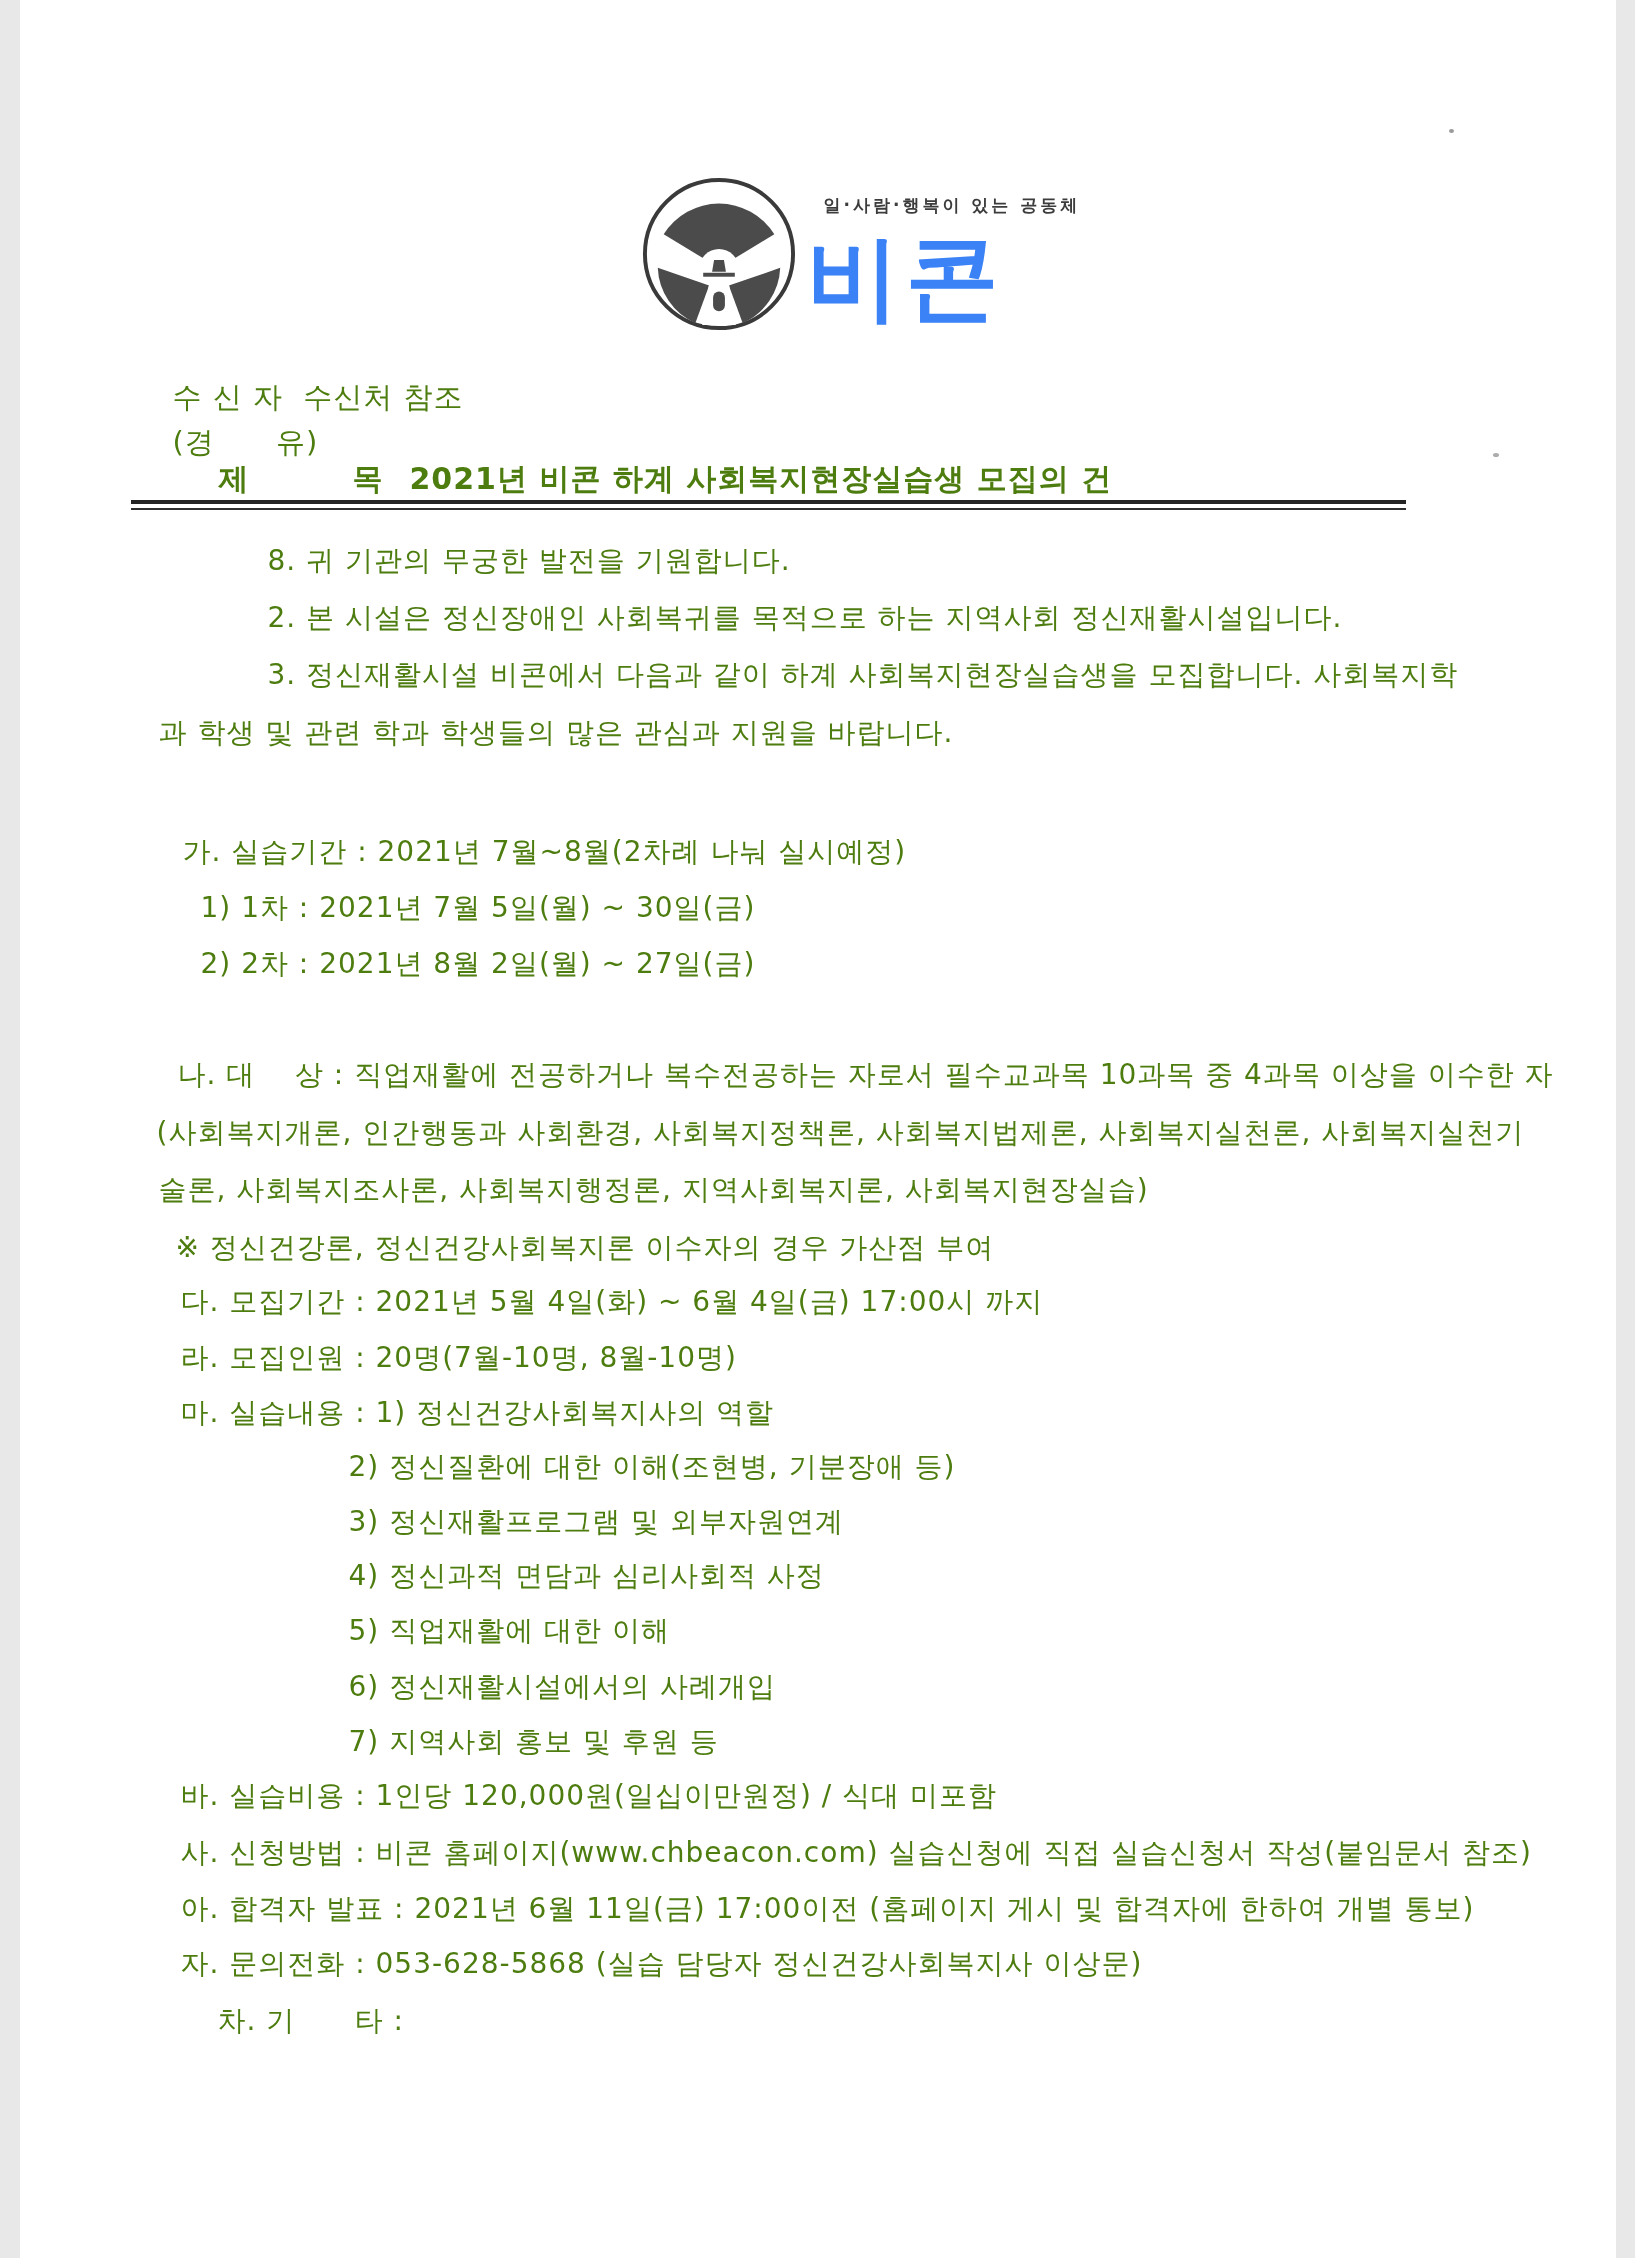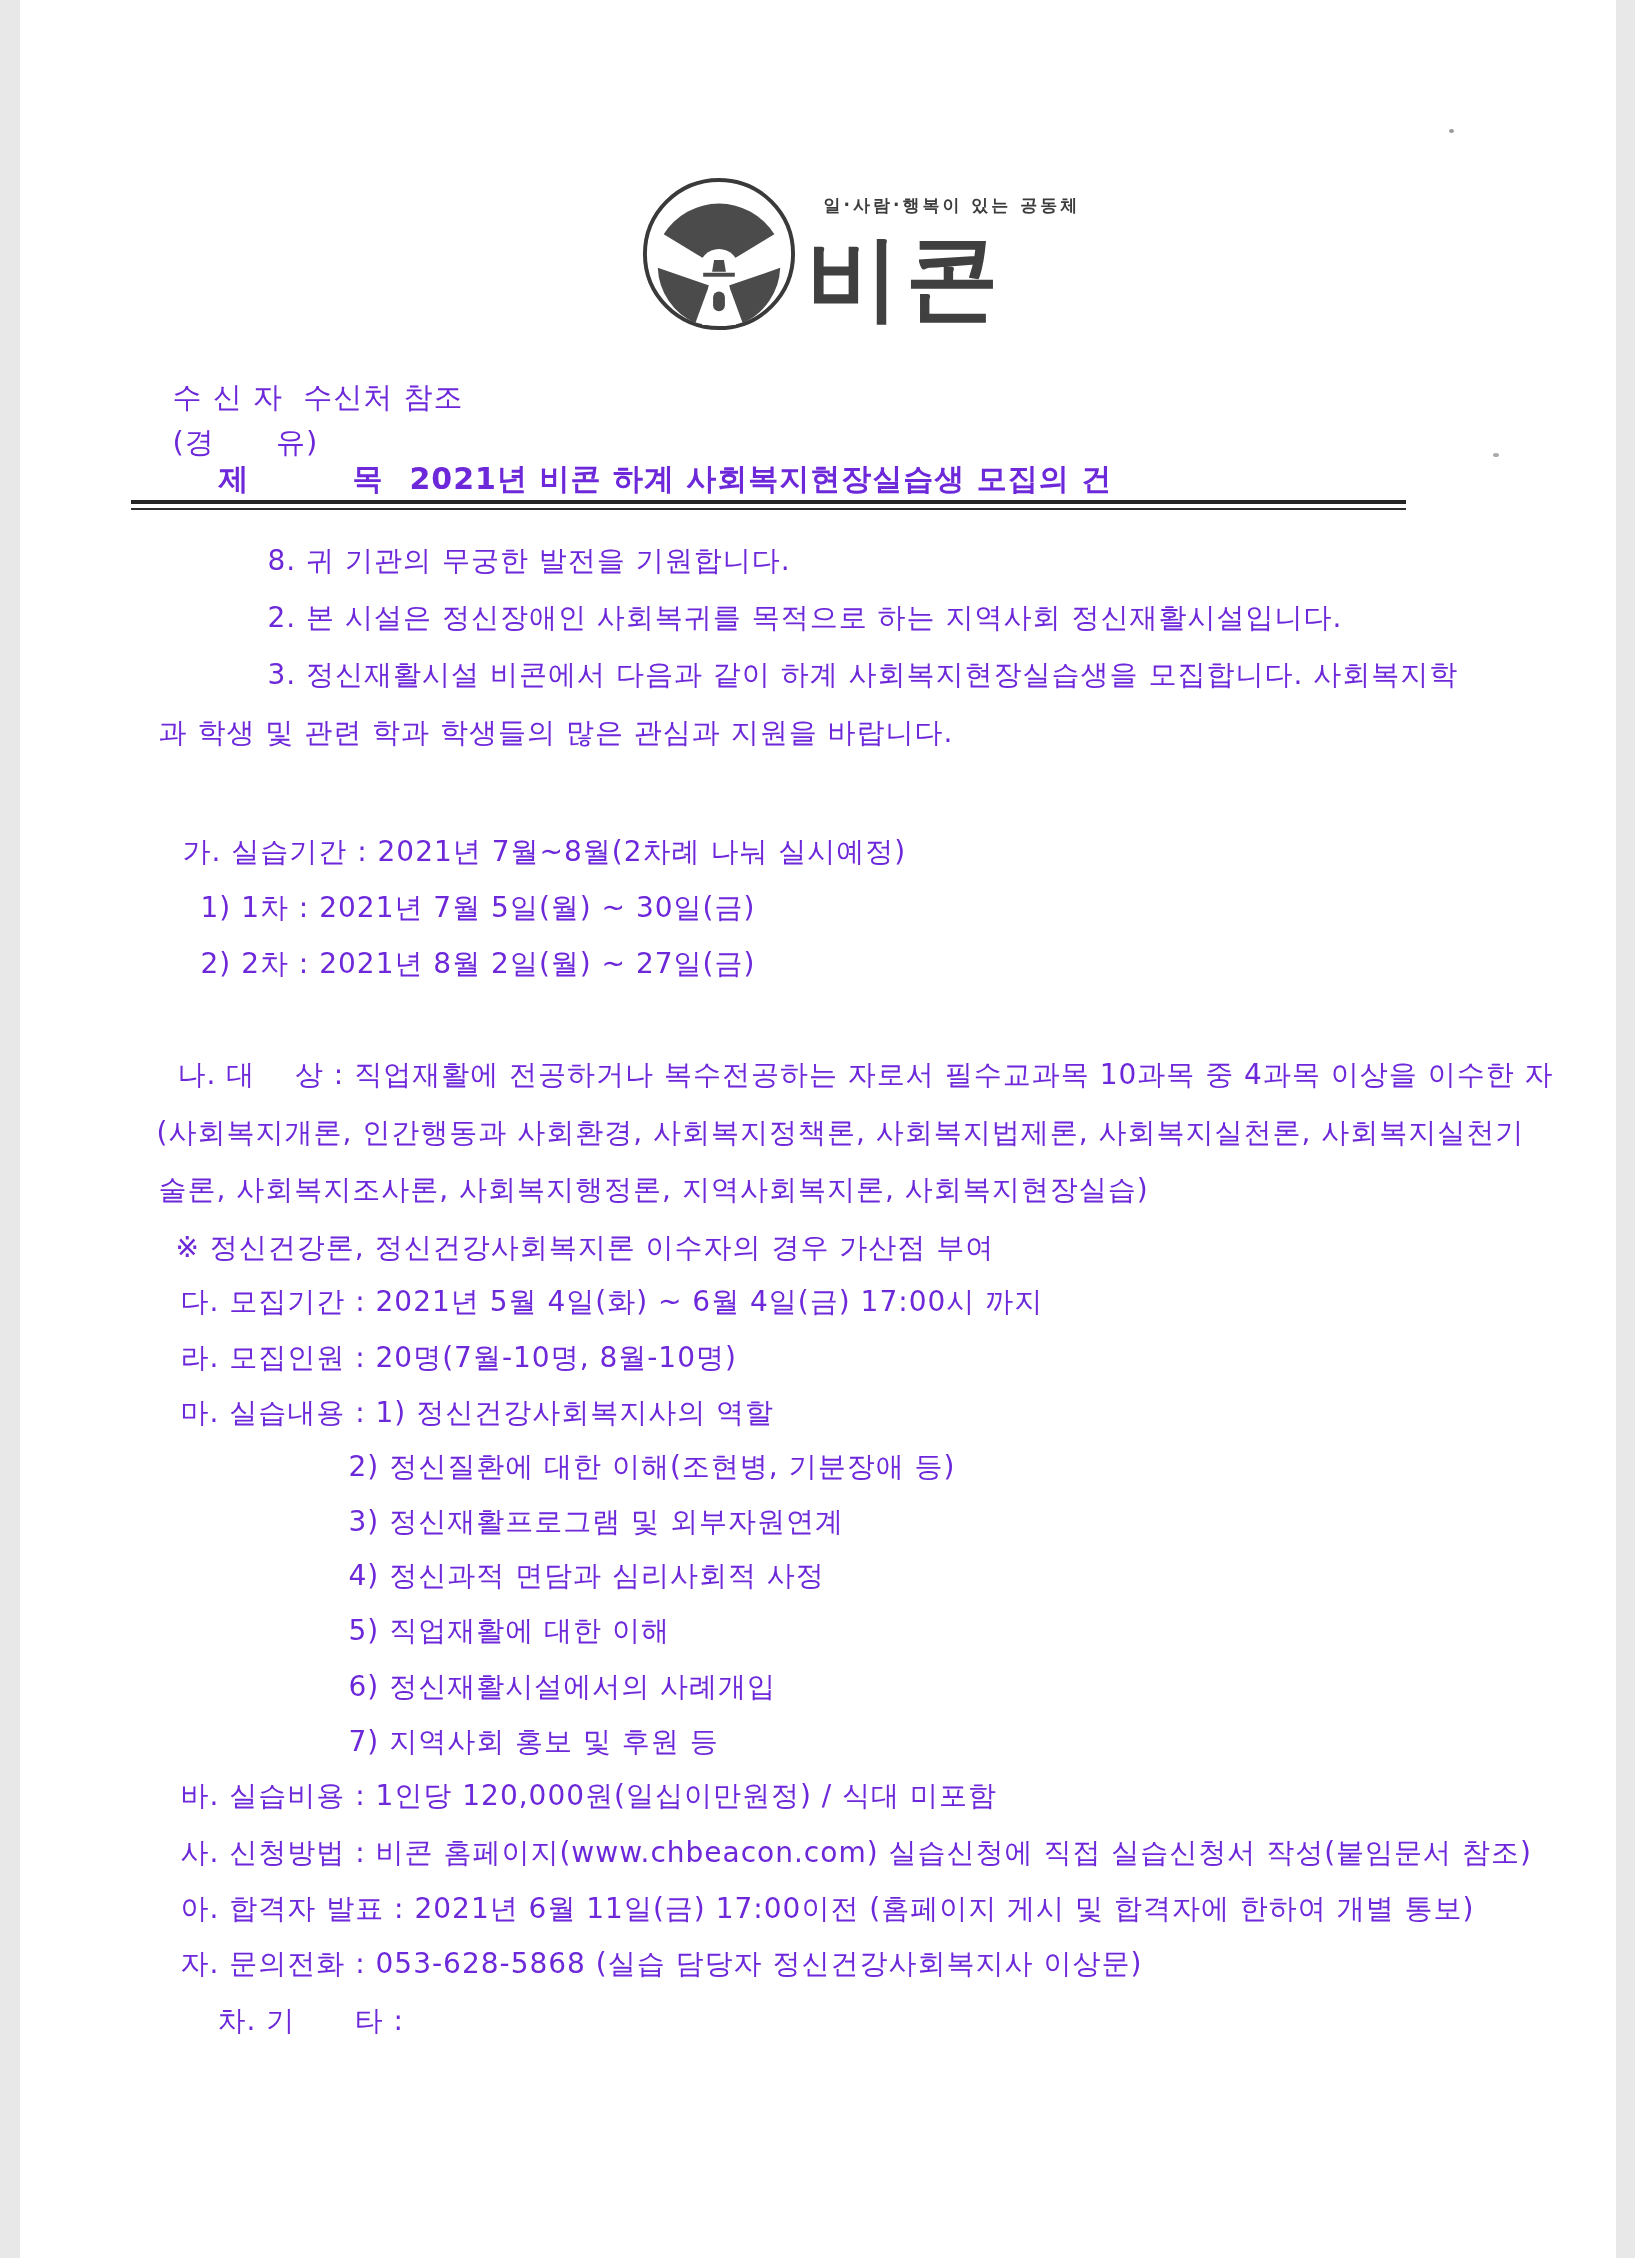--- a/index.html
+++ b/index.html
@@ -12,42 +12,42 @@
     font-family: "DejaVu Sans", sans-serif;
     color: #171717;
     overflow: hidden;
   }
   .line {
     position: absolute;
     white-space: pre;
     font-size: 28px;
     line-height: 36px;
     letter-spacing: 1px;
-    color: #6d28d9;
+    color: #4d7c0f;
   }
   .hdr { font-size: 29px; }
   .subject-line { font-weight: bold; font-size: 30px; letter-spacing: 1px; }
   .subject-text { margin-left: 26px; }
   .rule {
     position: absolute;
     left: 111px; top: 500px;
     width: 1275px; height: 10px;
     box-sizing: border-box;
     border-top: 4px solid #242424;
     border-bottom: 2px solid #2e2e2e;
   }
   .logo-svg { position: absolute; left: 620px; top: 172px; width: 158px; height: 164px; }
   .tagline {
     position: absolute; left: 804px; top: 194px;
     font-size: 17px; font-weight: bold; letter-spacing: 3px; color: #3c3c3c;
     white-space: pre;
   }
   .wordmark {
     position: absolute; left: 787px; top: 224px;
-    font-size: 93px; font-weight: bold; letter-spacing: 6px; color: #404040;
+    font-size: 93px; font-weight: bold; letter-spacing: 6px; color: #3b82f6;
     line-height: 109px; white-space: pre;
   }
   .speck { position: absolute; background: #9a9a9a; border-radius: 50%; }
   .speck1 { left: 1429px; top: 129px; width: 5px; height: 4px; }
   .speck2 { left: 1473px; top: 453px; width: 6px; height: 4px; background: #ababab; }
 </style>
 </head>
 <body>
 
 <div class="page">

